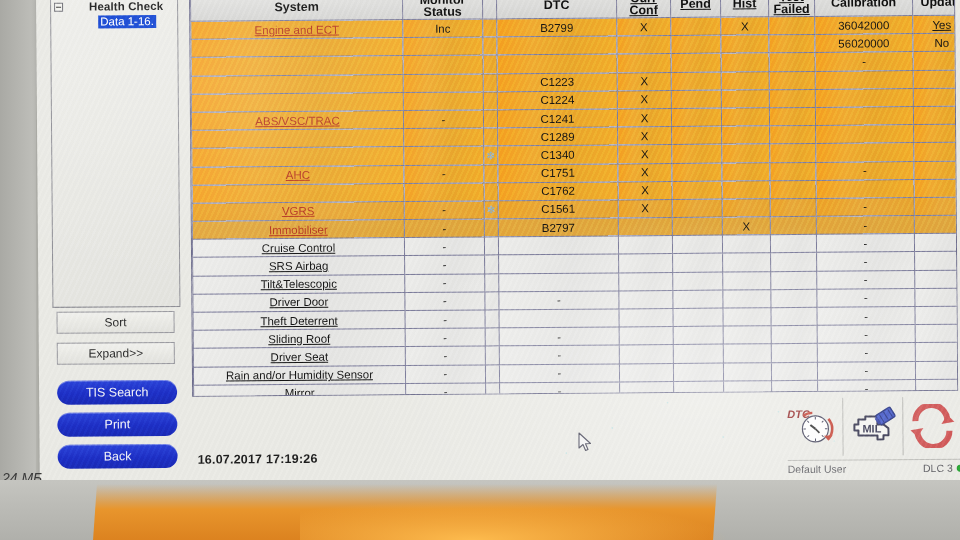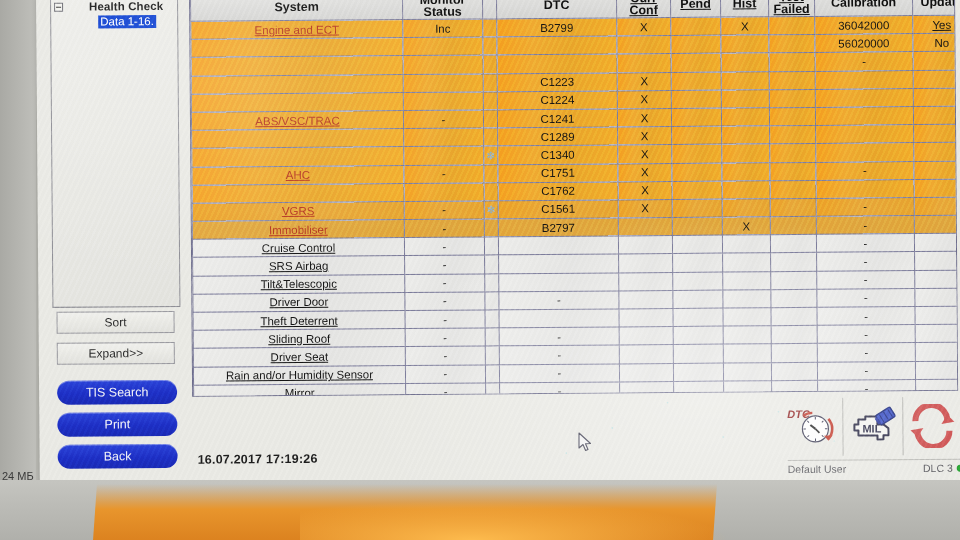--- a/index.html
+++ b/index.html
@@ -201,21 +201,21 @@
 
   .statusbar {
     position: absolute; left: 36px; top: 484px; width: 170px; height: 16px;
     border: 1px solid #a9a9a5; background: #dcdcd8;
     font-size: 9.5px; color: #3a3a3a;
     display: flex; align-items: center; padding-left: 4px;
     transform: rotate(-0.45deg); transform-origin: left top;
   }
   .bg-mb {
     position: absolute; left: 2px; top: 470px;
-    font-size: 11px; color: #3a3a3a;
+    font-size: 14px; color: #3a3a3a; font-style: italic;
   }
 
   
   .cursor { position: absolute; left: 578px; top: 432px; z-index: 60; }
 </style>
 </head>
 <body>
 
 <div id="photo">
   <div class="desk-left"></div>

